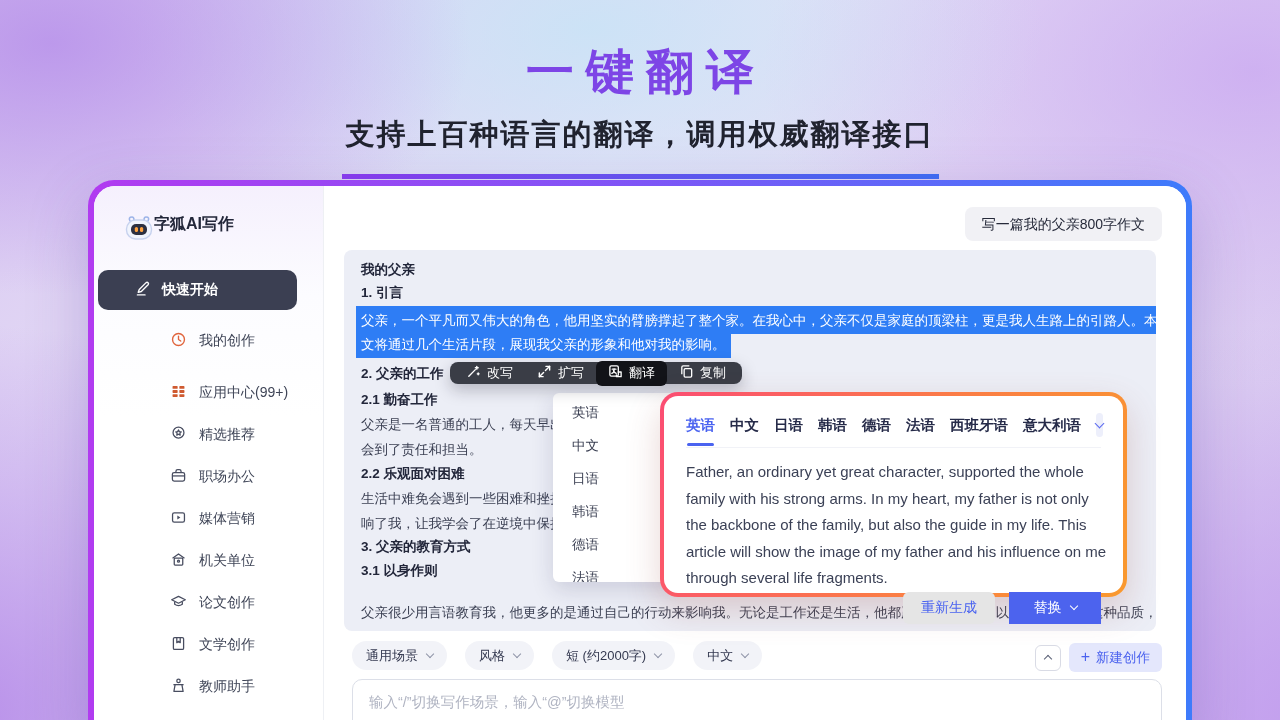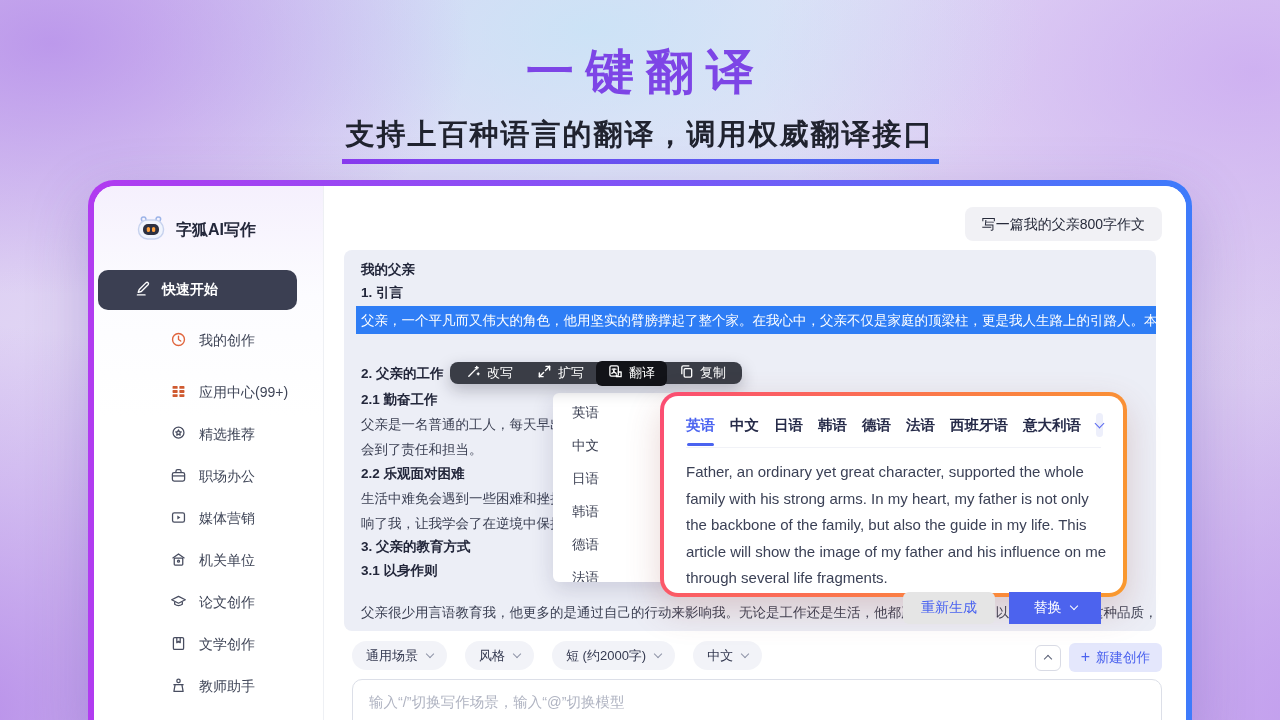--- a/index.html
+++ b/index.html
@@ -14,35 +14,35 @@
       radial-gradient(900px 640px at -4% 100%, rgba(172,122,230,.8), transparent 62%),
       radial-gradient(900px 640px at 104% 100%, rgba(190,150,238,.8), transparent 62%),
       linear-gradient(135deg,#d9c8f1 0%,#e7e1f7 38%,#e2d8f3 70%,#d3bfee 100%);
   }
 
   
   .hero-title { position:absolute; top:40px; left:0; width:100%; text-align:center;
     font-size:48px; font-weight:bold; color:#7d45e6; letter-spacing:12px; text-indent:12px; }
   .hero-sub-wrap { position:absolute; top:115px; left:0; width:100%; text-align:center; }
   .hero-sub { display:inline-block; font-size:29px; font-weight:bold; color:#20232f; letter-spacing:2px;
-    padding:0 4px 9px 4px;
+    padding:0 4px 24px 4px;
     background-image:linear-gradient(90deg,#8a3bf0,#3f6ef5);
     background-size:100% 5px; background-position:left bottom; background-repeat:no-repeat; }
 
   
   .win-border { position:absolute; left:88px; top:180px; width:1104px; height:560px;
     padding:6px; border-radius:26px 26px 0 0;
     background:linear-gradient(90deg,#b13bf0 0%,#7e55f6 50%,#3e7bfb 100%);
     box-shadow:0 20px 60px rgba(90,60,160,.28); }
   .win { width:100%; height:100%; background:#fff; border-radius:21px 21px 0 0; display:flex; overflow:hidden; }
 
   
   .sidebar { width:230px; flex:none; border-right:1px solid #eef0f4; padding-top:28px;
     background:linear-gradient(180deg,#f5f0fd 0%,#fcfcff 20%,#ffffff 42%); }
-  .logo { display:flex; align-items:center; gap:10px; padding-left:42px; margin-bottom:24px; }
+  .logo { display:flex; align-items:flex-start; padding-left:30px; margin-bottom:24px; }
   .logo-text { font-size:16px; font-weight:bold; color:#23273a; }
   .nav-active { margin:0 26px 10px 4px; height:40px; border-radius:10px; background:#3b3f52; color:#fff;
     display:flex; align-items:center; gap:11px; padding-left:36px; font-size:14px; font-weight:bold; cursor:pointer; }
   .nav-item { display:flex; align-items:center; gap:12px; padding-left:51px; height:42px;
     font-size:14px; color:#3f4557; cursor:pointer;margin-left:25px; }
   .nav-item.grp { margin-top:10px; }
   .nav-item svg { flex:none; }
 
   
   .main { flex:1; position:relative; background:#fff; }
@@ -255,20 +255,21 @@
         </div>
       </div>
 
       <div class="main">
         <div class="prompt-chip">写一篇我的父亲800字作文</div>
 
         <div class="doc">
           <div class="dl dh" style="top:11px">我的父亲</div>
           <div class="dl dh" style="top:34px">1. 引言</div>
           <div class="dl" style="top:56px"><span class="sel">父亲，一个平凡而又伟大的角色，他用坚实的臂膀撑起了整个家。在我心中，父亲不仅是家庭的顶梁柱，更是我人生路上的引路人。本</span></div>
+          <div class="dl" style="top:80px"><span class="sel">文将通过几个生活片段，展现我父亲的形象和他对我的影响。</span></div>
           <div class="dl dh" style="top:115px">2. 父亲的工作</div>
           <div class="dl dh" style="top:141px">2.1 勤奋工作</div>
           <div class="dl" style="top:166px">父亲是一名普通的工人，每天早出</div>
           <div class="dl" style="top:191px">会到了责任和担当。</div>
           <div class="dl dh" style="top:215px">2.2 乐观面对困难</div>
           <div class="dl" style="top:240px">生活中难免会遇到一些困难和挫折</div>
           <div class="dl" style="top:265px">响了我，让我学会了在逆境中保持</div>
           <div class="dl dh" style="top:288px">3. 父亲的教育方式</div>
           <div class="dl dh" style="top:312px">3.1 以身作则</div>
           <div class="dl" style="top:354px">父亲很少用言语教育我，他更多的是通过自己的行动来影响我。无论是工作还是生活，他都严格要求自己，以身作则。他的这种品质，</div>

